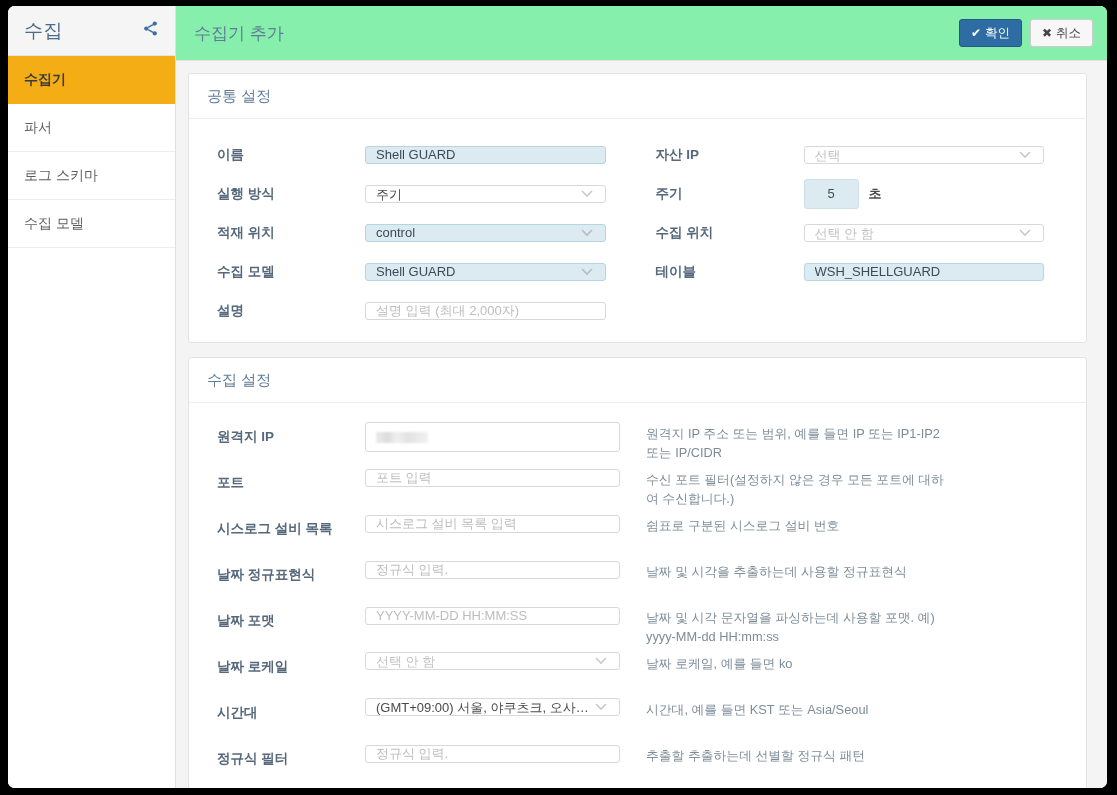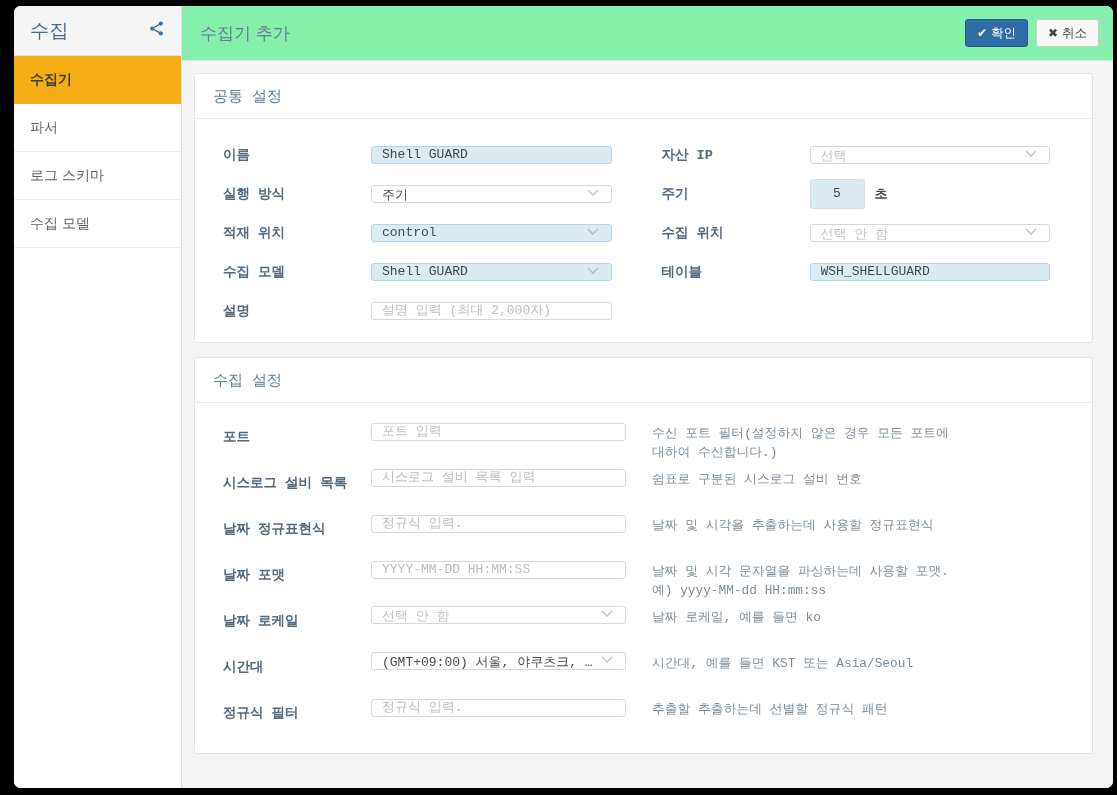--- a/index.html
+++ b/index.html
@@ -4,21 +4,21 @@
 <style>
   * { box-sizing: border-box; margin: 0; padding: 0; }
   html, body {
     width: 1117px; height: 795px;
     background: #000000;
     font-family: "Liberation Sans", "DejaVu Sans", sans-serif;
     overflow: hidden;
   }
   .app-frame {
     position: absolute;
-    left: 14px; top: 6px;
+    left: 8px; top: 6px;
     width: 1099px; height: 782px;
     background: #f4f4f4;
     border-radius: 7px;
     box-shadow: 0 2px 8px rgba(0,0,0,0.35);
     overflow: hidden;
     display: flex;
   }
 
   
   .sidebar {
@@ -107,21 +107,20 @@
     background: #f7f7f7;
     border-color: #cccccc;
     color: #444444;
   }
   .btn-ico { font-size: 12px; line-height: 1; }
 
   .content-scroll {
     flex: 1;
     overflow: hidden;
     padding: 12px 20px 0 12px;
-    font-family: Liberation Mono, monospace;
   }
 
   .panel {
     background: #ffffff;
     border: 1px solid #e3e3e3;
     border-radius: 3px;
     margin-bottom: 14px;
   }
   .panel-title {
     font-size: 15px;
@@ -410,20 +409,29 @@
             </div>
 
           </div>
         </div>
       </div>
 
       <div class="panel">
         <div class="panel-title">수집 설정</div>
         <div class="panel-body">
 
+          <div class="crow">
+            <div class="flabel">원격지 IP</div>
+            <div class="cctl">
+              <div class="ipt-redacted">
+                <span class="redacted"></span>
+              </div>
+            </div>
+            <div class="chelp">원격지 IP 주소 또는 범위, 예를 들면 IP 또는 IP1-IP2 또는 IP/CIDR</div>
+          </div>
 
           <div class="crow">
             <div class="flabel">포트</div>
             <div class="cctl">
               <input class="ipt" placeholder="포트 입력" style="">
             </div>
             <div class="chelp">수신 포트 필터(설정하지 않은 경우 모든 포트에 대하여 수신합니다.)</div>
           </div>
 
           <div class="crow">

